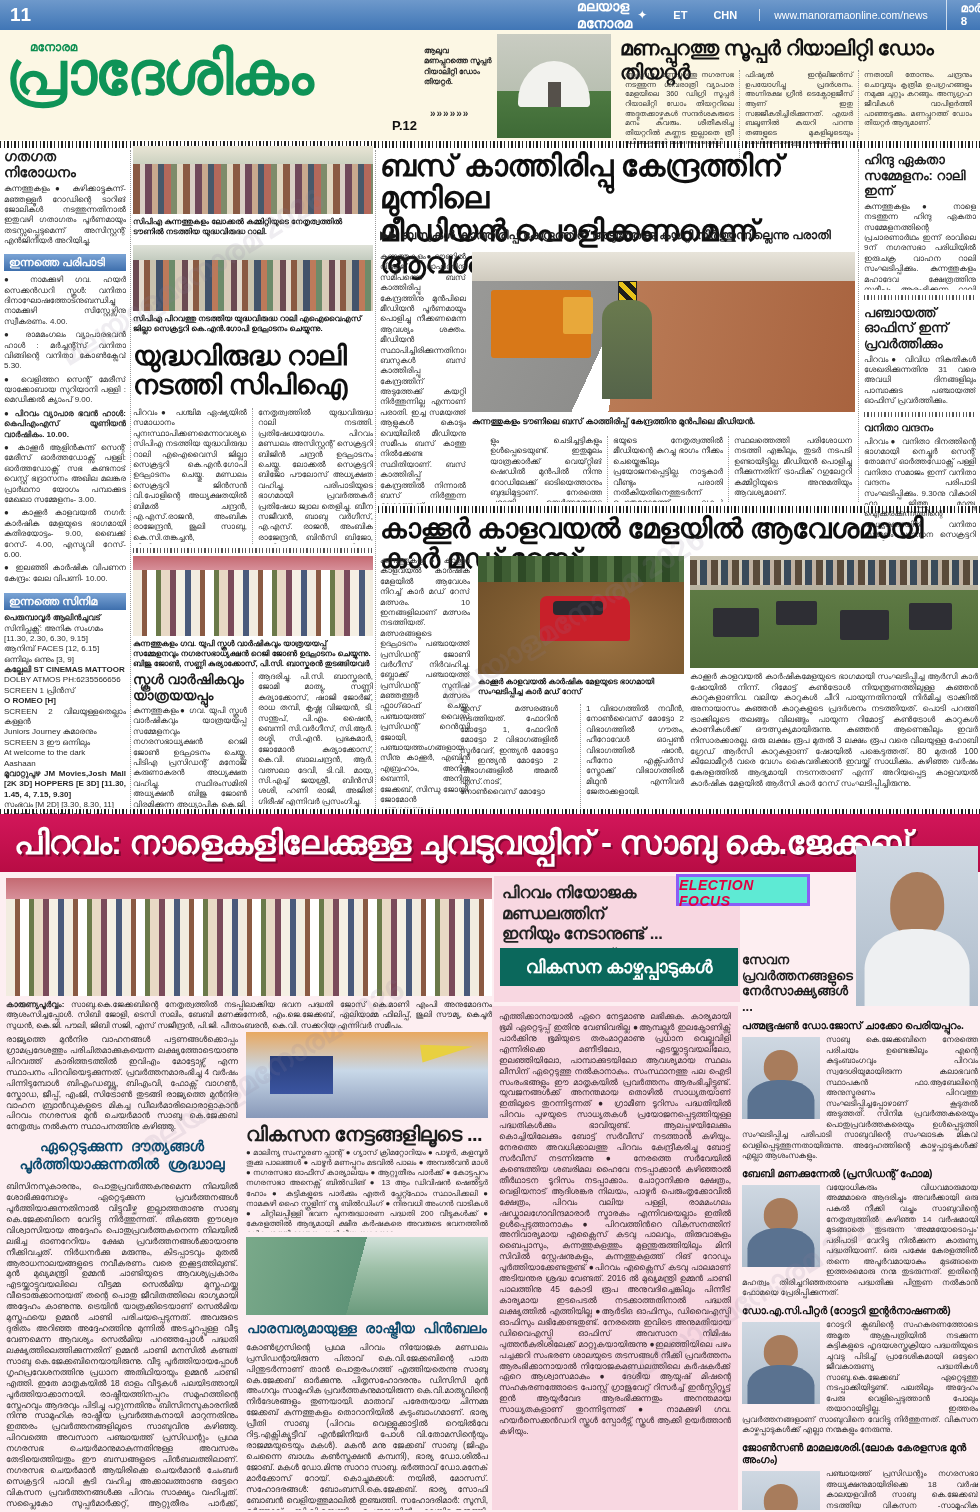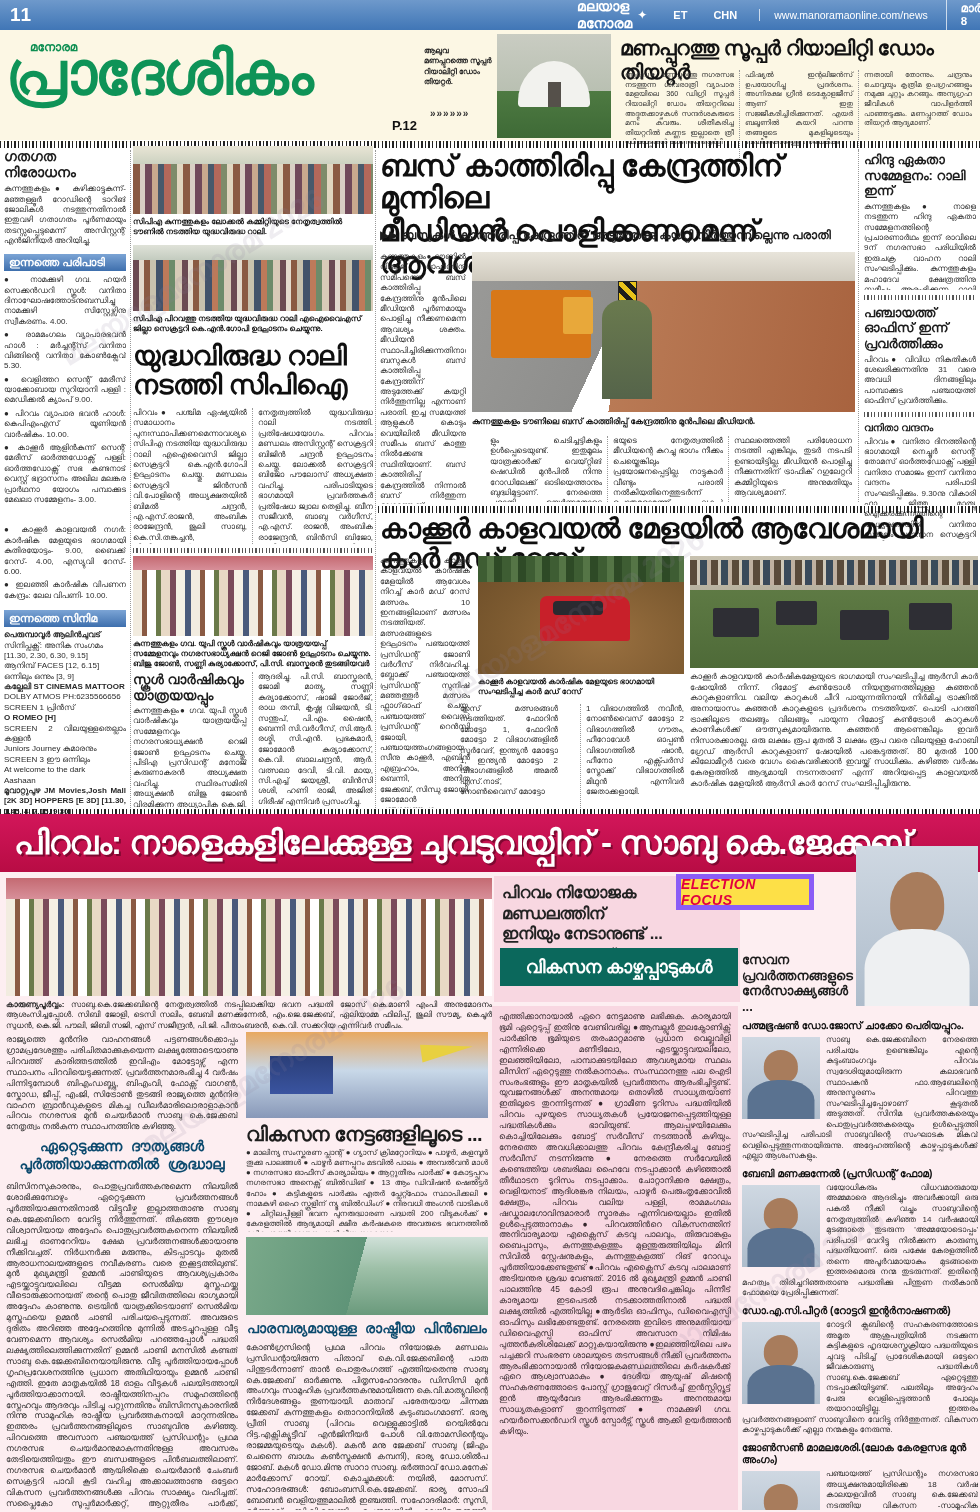--- a/index.html
+++ b/index.html
@@ -76,21 +76,21 @@
   .portrait::after{content:"";position:absolute;left:50%;top:52%;width:86%;height:55%;transform:translateX(-50%);
     background:#5a7290;border-radius:45% 45% 0 0;}
   .portrait.white::after{background:#eef0f2;}
   
   .banner{left:0;top:814px;width:980px;height:58px;background:linear-gradient(180deg,#d2165a,#b80c44);
     display:flex;align-items:center;padding-left:14px;box-sizing:border-box;}
   .banner-txt{color:#fff;font-size:33px;font-weight:800;letter-spacing:-1px;text-shadow:2px 2px 0 #7e0830;}
   .pinkbg{left:0;top:872px;width:980px;height:640px;background:#fdeef1;}
   .pinkbox{background:#f8d7e1;}
   .pitch{font-size:16.5px;font-weight:800;color:#222;line-height:1.25;letter-spacing:-0.3px;}
-  .efbox{background:#fde047;border:5px solid #8b5cf6;display:flex;align-items:center;justify-content:center;}
+  .efbox{background:#5eead4;border:3px solid #8b5cf6;display:flex;align-items:flex-start;justify-content:center;}
   .eftxt{color:#e20040;font-weight:800;font-style:italic;font-size:14px;letter-spacing:0.5px;}
   .tealbox{background:#0b685c;display:flex;align-items:center;justify-content:center;}
   .tealtxt{color:#fff;font-weight:800;font-size:18px;letter-spacing:-0.3px;}
   .sub-c{font-weight:800;text-align:center;color:#0c4a6e;line-height:1.2;font-family:Liberation Mono, monospace;}
   .t-name{font-weight:800;font-size:10.3px;color:#101010;margin:6px 0 3px 0;}
   .t-entry{font-size:8px;line-height:1.32;text-align:justify;color:#2a2a2a;}
   .t-photo{float:left;width:78px;height:82px;margin:2px 6px 2px 0;}
   .wm{position:absolute;color:rgba(140,130,155,0.14);font-size:30px;font-weight:bold;transform:rotate(-32deg);white-space:nowrap;pointer-events:none;z-index:5;}
 </style>
 </head>
@@ -138,23 +138,23 @@
   <div class="abs vsep" style="left:375px;top:150px;height:658px;"></div>
   <div class="abs vsep" style="left:858px;top:150px;height:352px;"></div>
 
   <div class="abs" style="left:4px;top:148px;width:122px;">
     <div style="font-size:14px;font-weight:800;line-height:1.15;">ഗതഗത നിരോധനം</div>
     <div class="body-txt" style="margin-top:4px;height:62px;">കുന്നത്തുകളം● കുഴിക്കാട്ടുകുന്ന്- മഞ്ഞള്ളൂർ റോഡിന്റെ ടാറിങ് ജോലികൾ നടത്തുന്നതിനാൽ ഇതുവഴി ഗതാഗതം പൂർണമായും തടസ്സപ്പെടുമെന്ന് അസിസ്റ്റന്റ് എൻജിനീയർ അറിയിച്ചു.</div>
     <div class="bluehead" style="margin-top:8px;">ഇന്നത്തെ പരിപാടി</div>
     <div class="body-txt" style="margin-top:4px;">● നാമക്കുഴി ഗവ. ഹയർ സെക്കൻഡറി സ്കൂൾ: വനിതാ ദിനാഘോഷത്തോടനുബന്ധിച്ചു നാമക്കുഴി സിസ്റ്റേഴ്സിനു സ്വീകരണം. 4.00.</div>
     <div class="body-txt" style="margin-top:3px;">● രാമമംഗലം വ്യാപാരഭവൻ ഹാൾ : മർച്ചന്റ്സ് വനിതാ വിങ്ങിന്റെ വനിതാ കോൺക്ലേവ് 5.30.</div>
     <div class="body-txt" style="margin-top:3px;">● വെളിത്തറ സെന്റ് മേരീസ് യാക്കോബായ സുറിയാനി പള്ളി : മെഡിക്കൽ ക്യാംപ് 9.00.</div>
-    <div class="body-txt" style="margin-top:3px;">● പിറവം വ്യാപാര ഭവൻ ഹാൾ: കെപിഎംഎസ് യൂണിയൻ വാർഷികം. 10.00.</div>
+    <div class="body-txt" style="margin-top:3px;font-weight:bold;">● പിറവം വ്യാപാര ഭവൻ ഹാൾ: കെപിഎംഎസ് യൂണിയൻ വാർഷികം. 10.00.</div>
     <div class="body-txt" style="margin-top:3px;">● കാക്കൂർ ആളിൻകുന്ന് സെന്റ് മേരീസ് ഓർത്തഡോക്സ് പള്ളി: ഓർത്തഡോക്സ് സഭ കണ്ടനാട് വെസ്റ്റ് ഭദ്രാസനം അഖില മലങ്കര പ്രാർഥനാ യോഗം പമ്പാക്കുട മേഖലാ സമ്മേളനം- 3.00.</div>
-    <div class="body-txt" style="margin-top:20px;">● കാക്കൂർ കാളവയൽ നഗർ: കാർഷിക മേളയുടെ ഭാഗമായി കുതിരയോട്ടം- 9.00, ബൈക്ക് റേസ്- 4.00, എസ്യുവി റേസ്- 6.00.</div>
+    <div class="body-txt" style="margin-top:3px;">● കാക്കൂർ കാളവയൽ നഗർ: കാർഷിക മേളയുടെ ഭാഗമായി കുതിരയോട്ടം- 9.00, ബൈക്ക് റേസ്- 4.00, എസ്യുവി റേസ്- 6.00.</div>
     <div class="body-txt" style="margin-top:3px;">● ഇലഞ്ഞി കാർഷിക വിപണന കേന്ദ്രം: ലേല വിപണി- 10.00.</div>
     <div class="bluehead" style="margin-top:9px;">ഇന്നത്തെ സിനിമ</div>
     <div style="margin-top:3px;height:208px;overflow:hidden;">
       <div class="body-txt" style="font-weight:bold;">പെരുമ്പാവൂർ ആലിൻചുവട്</div>
       <div class="body-txt">സിനിപ്ലക്സ്: അനിക സംഗമം</div>
       <div class="body-txt">[11.30, 2.30, 6.30, 9.15]</div>
       <div class="body-txt">ആനിമ്പ്  FACES [12, 6.15]</div>
       <div class="body-txt">ഒന്നിലും ഒന്നും  [3, 9]</div>
       <div class="body-txt" style="font-weight:bold;">കല്ലേലി ST CINEMAS MATTOOR</div>
       <div class="body-txt">DOLBY ATMOS PH:6235566656</div>

